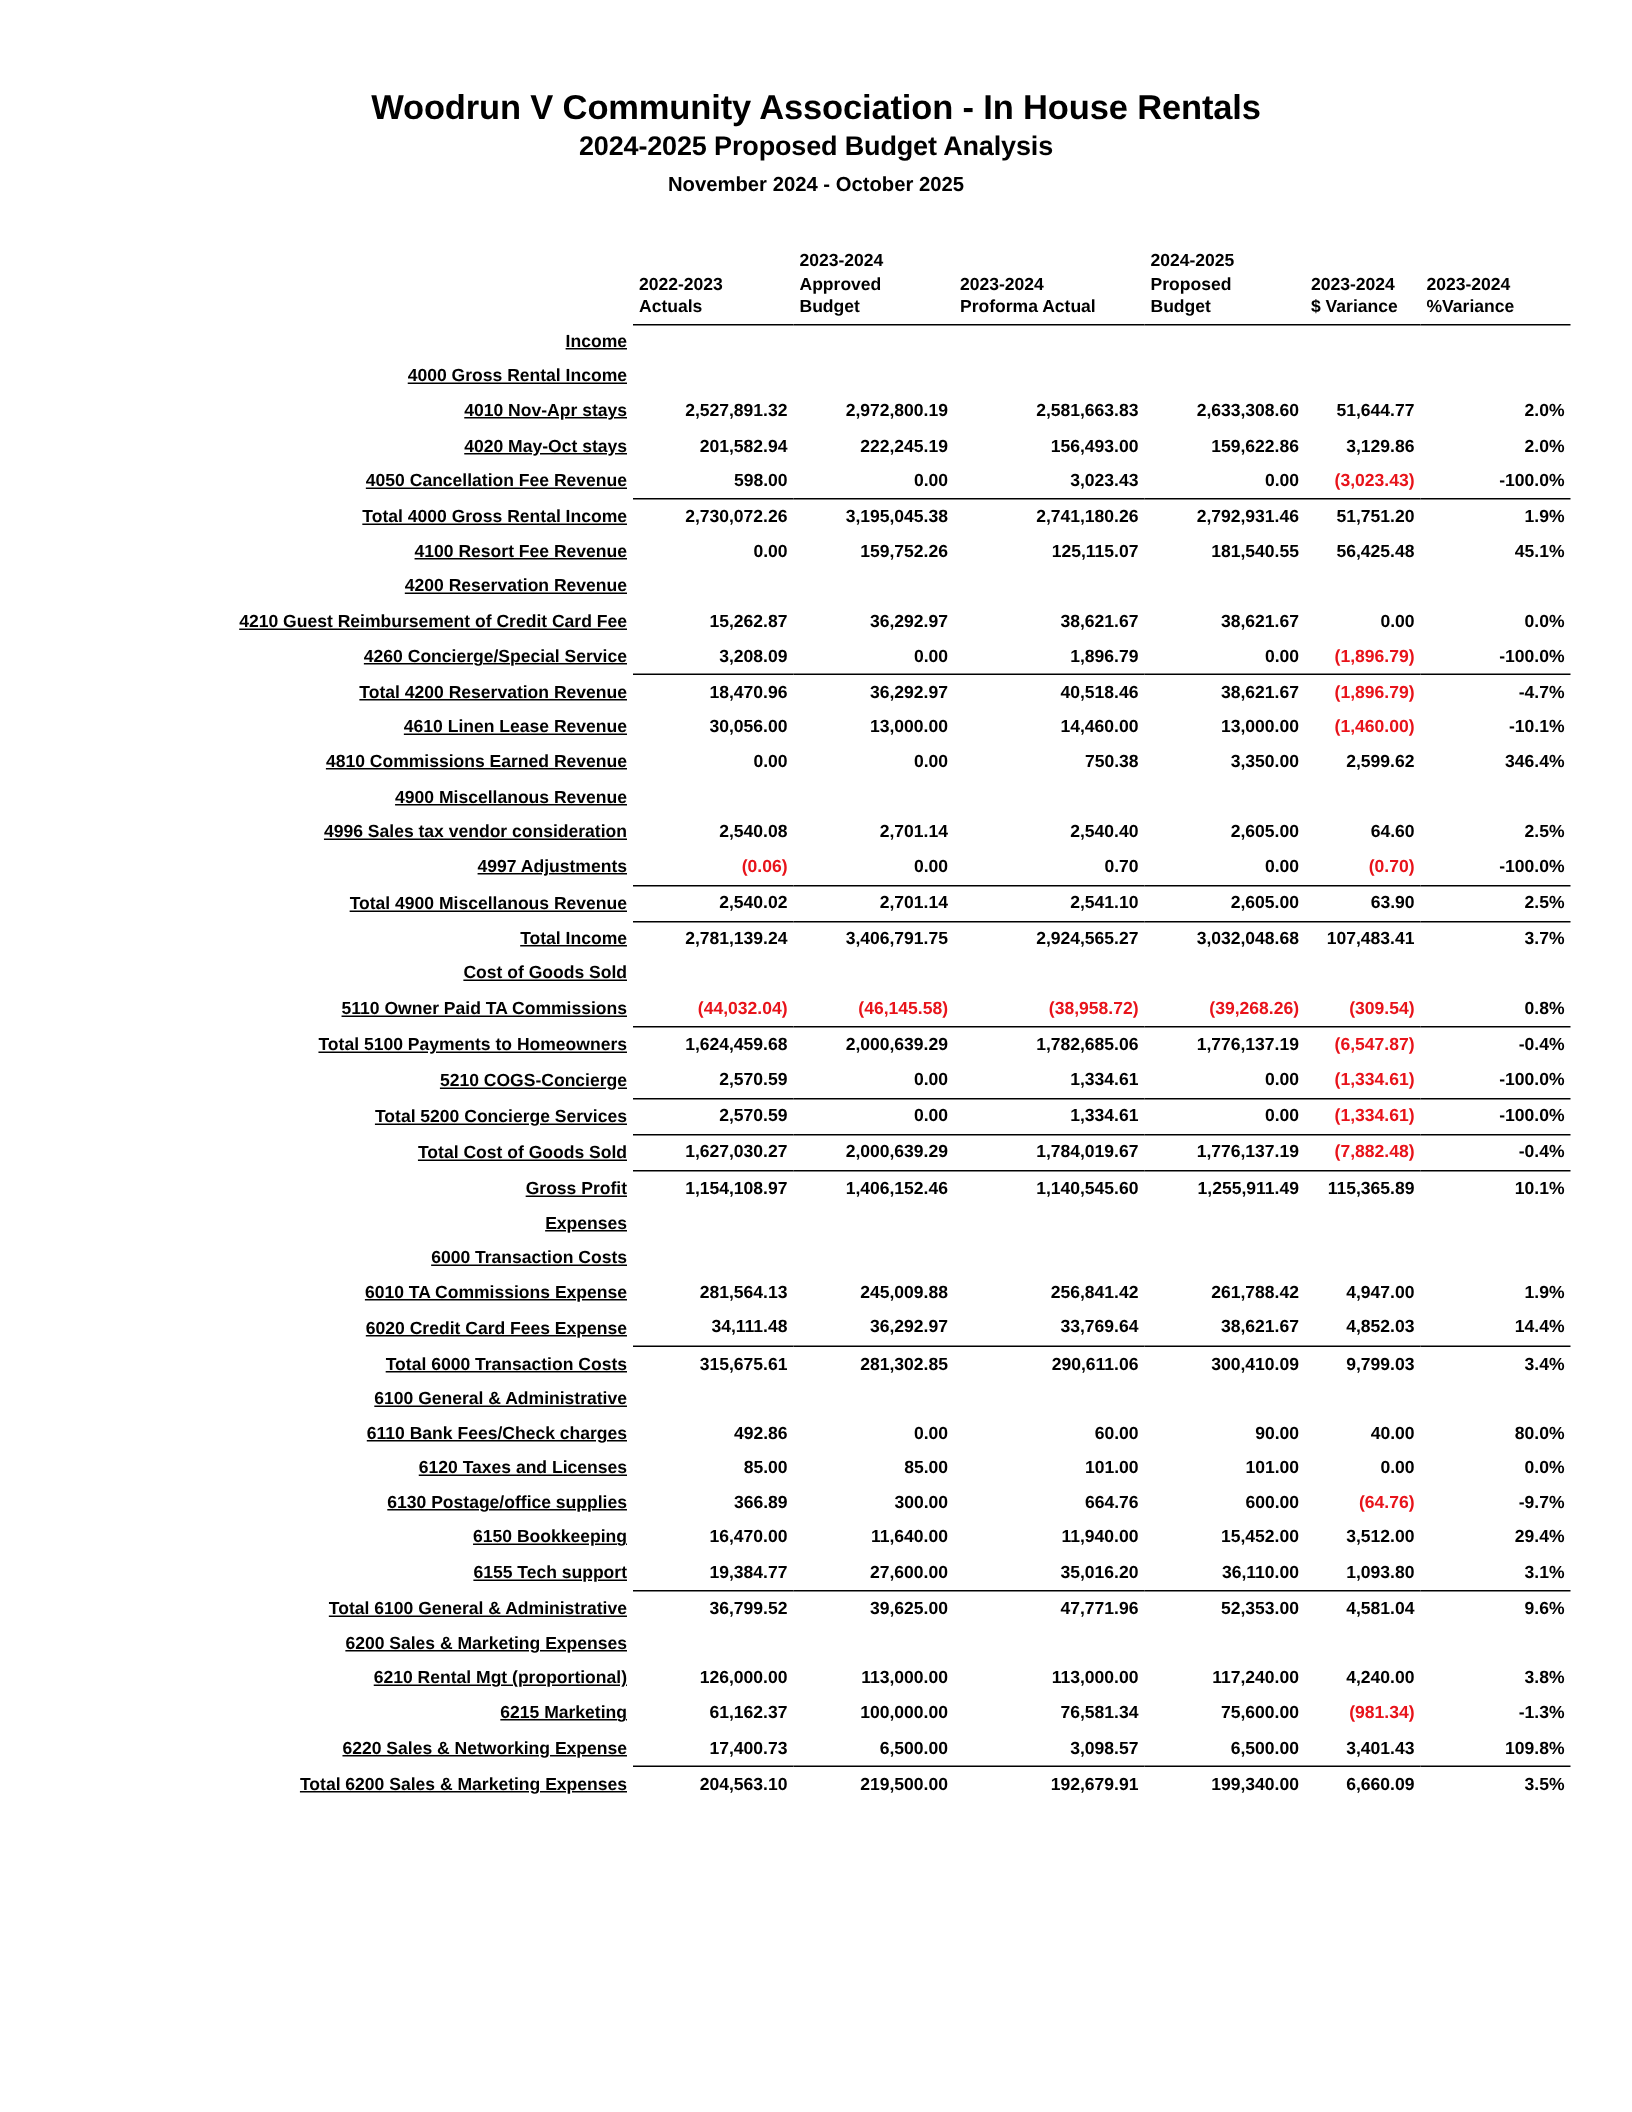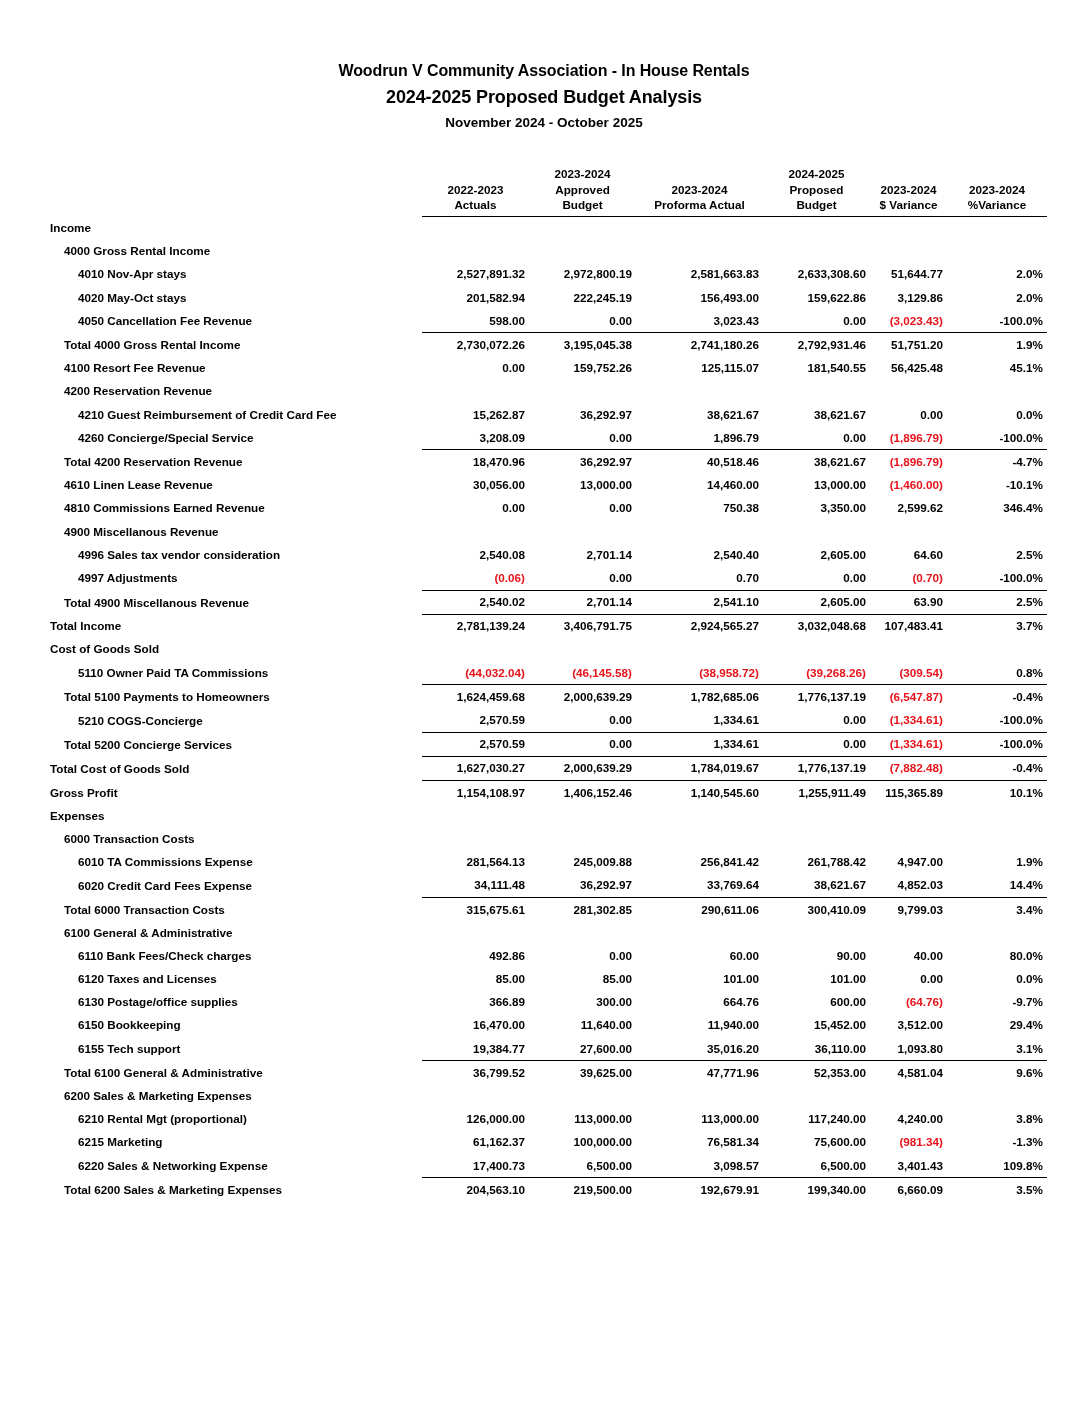--- a/index.html
+++ b/index.html
@@ -22,21 +22,21 @@
     box-sizing: border-box;
     padding: 0;
   }
 
   
   .titleblock {
     text-align: center;
     padding-top: 58px;
   }
   .title-line1 {
-    font-size: 16px;
+    font-size: 23px;
     font-weight: bold;
     letter-spacing: -0.1px;
     line-height: 26px;
   }
   .title-line2 {
     font-size: 18px;
     font-weight: bold;
     letter-spacing: -0.1px;
     line-height: 26px;
   }
@@ -59,21 +59,21 @@
   col.c-label { width: 372px; }
   col.c-num   { width: 107px; }
   col.c-num-w { width: 127px; }
   col.c-num-s { width: 77px; }
   col.c-num-l { width: 100px; }
 
   
   thead th {
     font-size: 11.7px;
     font-weight: bold;
-    text-align: center;
+    text-align: left;
     vertical-align: bottom;
     padding: 0 4px 0 4px;
     line-height: 15.5px;
     white-space: pre-line;
   }
   thead th.h-label { text-align: left; }
 
   thead tr.headrow th {
     padding-top: 12px;
     padding-bottom: 3px;
@@ -90,22 +90,23 @@
 
   
   tbody td {
     font-size: 11.7px;
     line-height: 14px;
     padding: 4.6px 4px 4.6px 4px;
     vertical-align: bottom;
     white-space: nowrap;
   }
   tbody td.label {
-    text-align: left;
+    text-align: right;
     padding-left: 0;
+    text-decoration: underline;
   }
   tbody td.num {
     text-align: right;
   }
 
   
   .ind0 { padding-left: 0px !important; }
   .ind1 { padding-left: 14px !important; }
   .ind2 { padding-left: 28px !important; }
 

